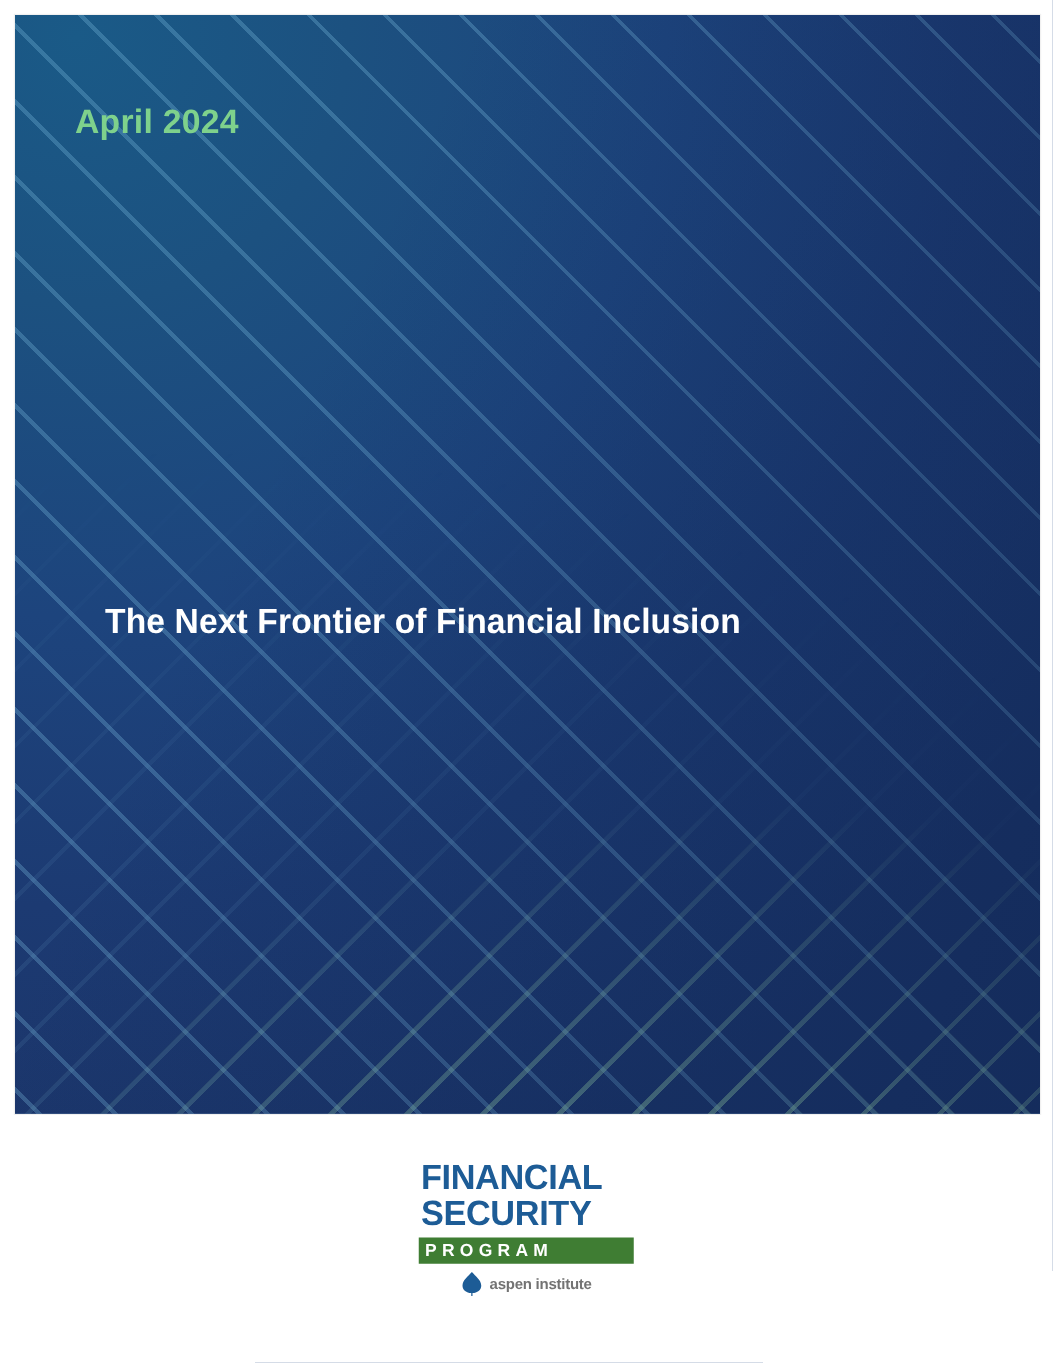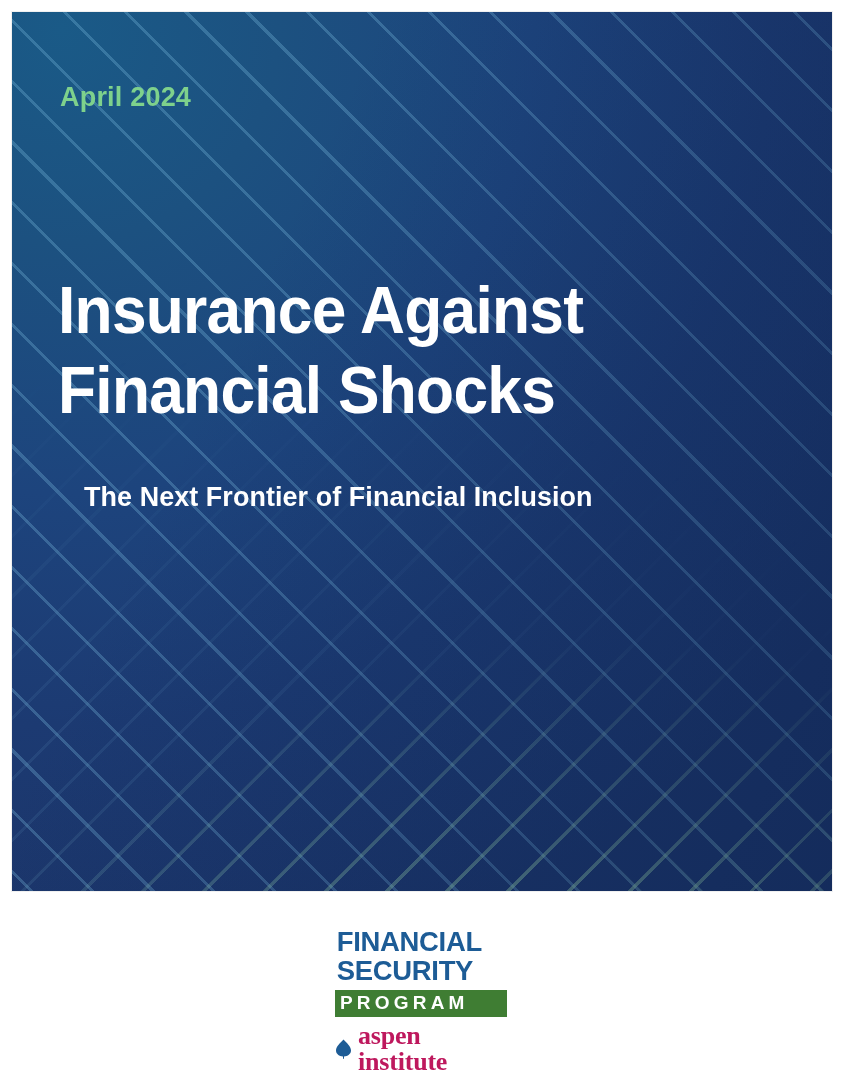--- a/index.html
+++ b/index.html
@@ -192,69 +192,64 @@
     font-size: 28px;
     font-weight: bold;
     line-height: 1.03;
     letter-spacing: -0.3px;
     transform: scaleX(0.98);
   }
   .logo-program-bar {
     margin-top: 4px;
     background: #3f7d33;
     color: #ffffff;
-    font-size: 19px;
+    font-size: 14px;
     font-weight: bold;
     letter-spacing: 4.2px;
     padding: 3px 0 4px 5px;
     line-height: 1.05;
   }
   .logo-aspen {
     margin-top: 6px;
     display: flex;
     align-items: center;
     justify-content: center;
     gap: 6px;
   }
   .leaf-icon {
     display: block;
     width: 17px;
     height: 20px;
     flex: 0 0 auto;
   }
   .logo-aspen-text {
-    color: #be185d;
-    font-size: 26px;
+    color: #737373;
+    font-size: 12px;
     font-weight: bold;
     letter-spacing: -0.2px;
     line-height: 1;
-    font-family: Liberation Serif, serif;
   }
 </style>
 </head>
 <body>
 
 <div class="page">
 
   <div class="cover-panel">
     <div class="bg-base"></div>
     <div class="stripes-up"></div>
     <div class="stripes-down"></div>
     <div class="stripes-green-a"></div>
     <div class="stripes-green-b"></div>
     <div class="bg-shade"></div>
 
     <div class="cover-content">
 
       <div class="date-line">April 2024</div>
 
-      <div class="title-block">
-        <span class="title-line">Insurance Against</span>
-        <span class="title-line">Financial Shocks</span>
-      </div>
 
       <div class="subtitle-row">
         <div class="subtitle-rule"></div>
         <div class="subtitle-text">The Next Frontier of Financial Inclusion</div>
       </div>
 
     </div>
   </div>
 
   <div class="logo-area">

